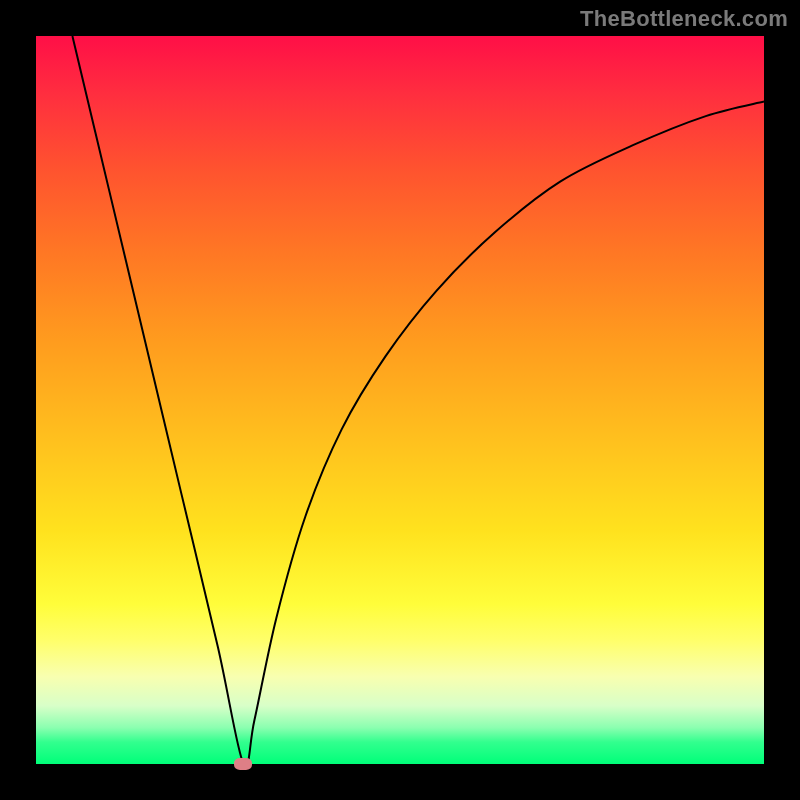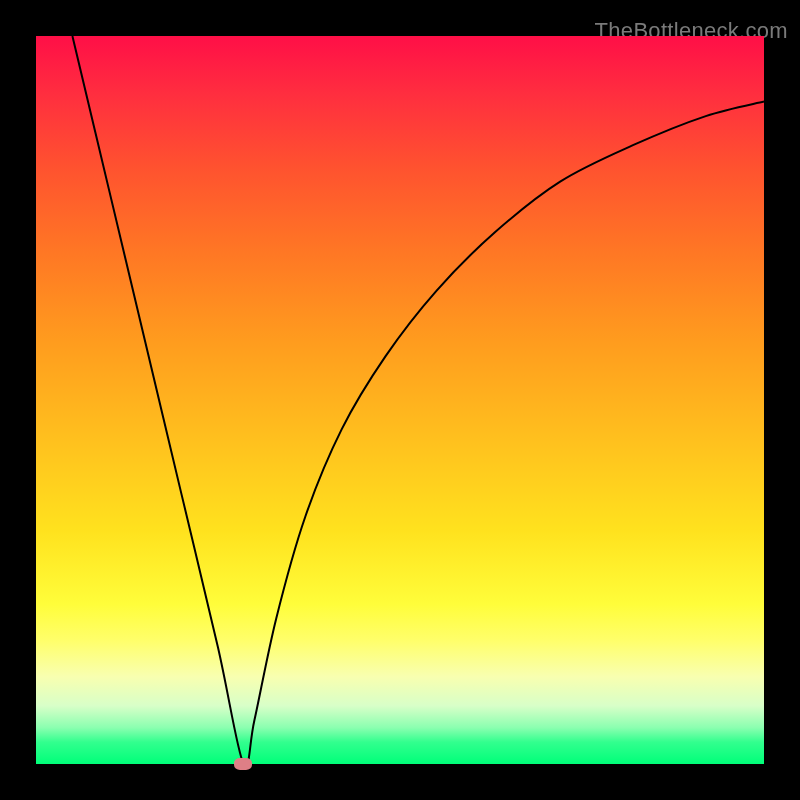--- a/index.html
+++ b/index.html
@@ -43,25 +43,25 @@
     );
   }
   
   .line-layer {
     position: absolute;
     left: 0; top: 0; width: 100%; height: 100%;
     overflow: visible;
   }
   .attribution {
     position: absolute;
-    top: 18px;
+    top: 6px;
     right: 12px;
     color: #7a7a7a;
     font-size: 22px;
-    font-weight: 400;
+    font-weight: 700;
     letter-spacing: 0.3px;
   }
   .marker {
     position: absolute;
     width: 18px;
     height: 12px;
     border-radius: 6px / 5px;
     background: #de7f86;
     transform: translate(-50%, -50%);
   }

